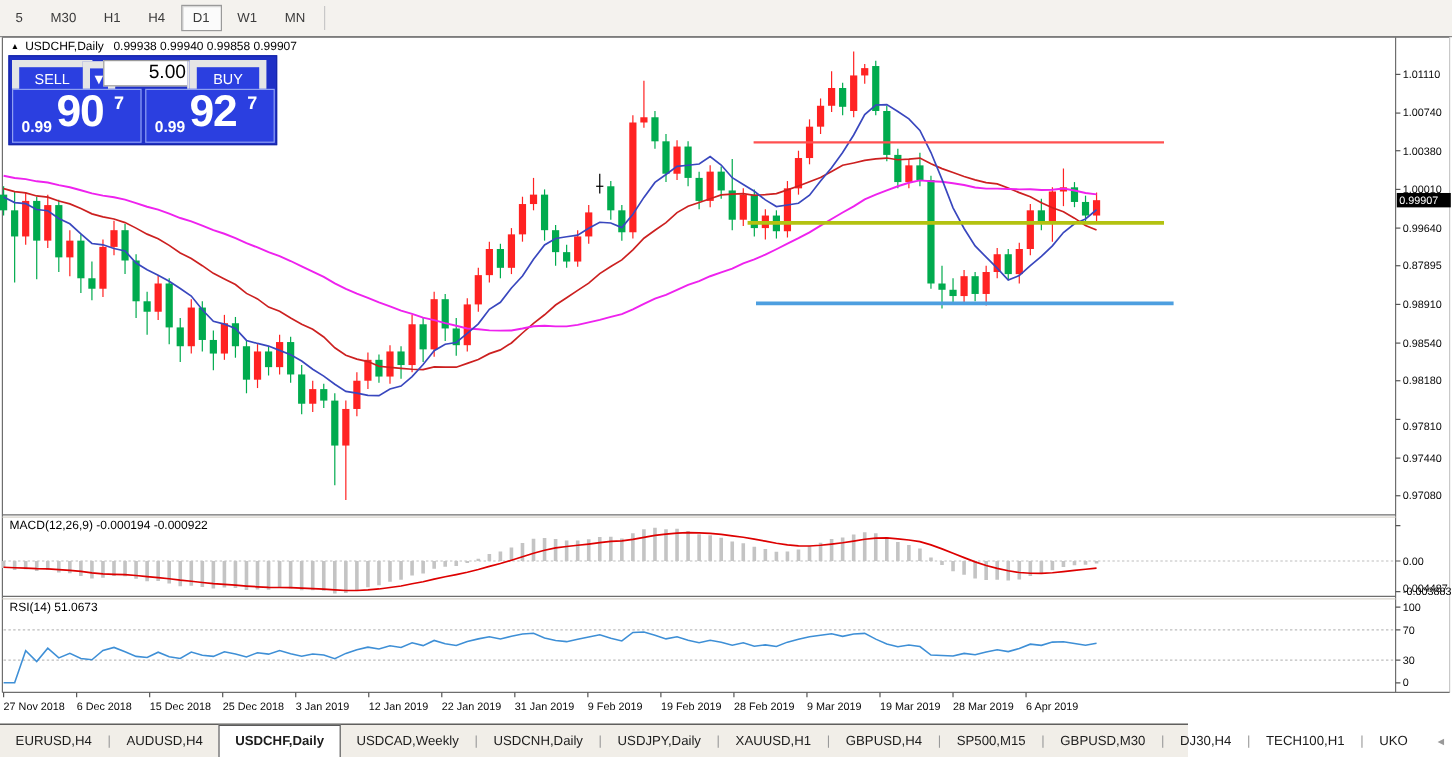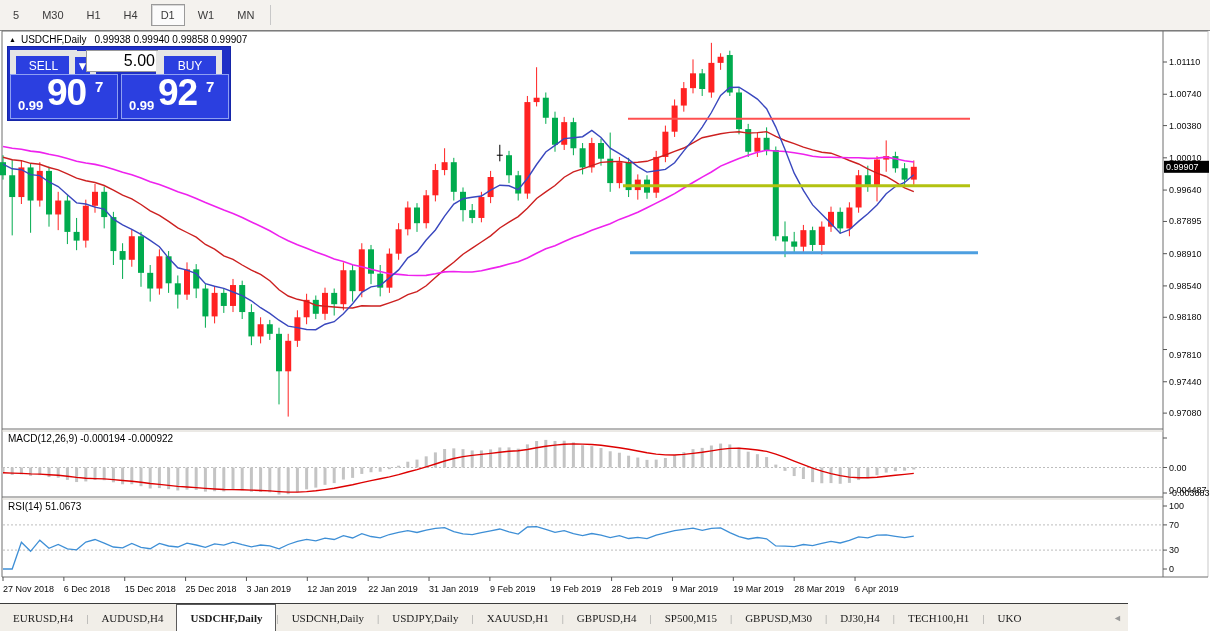--- a/index.html
+++ b/index.html
@@ -39,22 +39,22 @@
     font-size:16px;color:#000;text-align:right;line-height:20px;padding-right:5px;}
   #vol-up{left:148px;top:4px;width:15px;height:18px;line-height:18px;font-size:7px;background:#c7d2f2;color:#1f30c6;border:1px solid #8fa0f2;}
   .price-box{position:absolute;top:27px;width:106px;height:43px;background:#2b3fe0;border:1px solid #8fa0f2;color:#fff;}
   #sell-price{left:2px;}
   #buy-price{left:113px;}
   .price-box .pre{position:absolute;left:7px;bottom:5px;font-size:13px;font-weight:bold;}
   .price-box .big{position:absolute;left:36px;top:-3px;font-size:37px;font-weight:600;letter-spacing:-1px;}
   .price-box .sup{position:absolute;left:84px;top:3px;font-size:15px;font-weight:600;}
 
   
-  #tabbar{position:absolute;left:0;top:603px;width:1128px;height:28px;background:#f1eee8;
-    border-top:1px solid #3c3c3c;display:flex;align-items:stretch;z-index:4;font-size:11px;color:#1c1c1c;font-family:Liberation Serif, serif;}
+  #tabbar{position:absolute;left:0;top:603px;width:990px;height:28px;background:#f1eee8;
+    border-top:1px solid #3c3c3c;display:flex;align-items:stretch;z-index:4;font-size:11px;color:#1c1c1c;}
   .tab{padding:0 13px;display:flex;align-items:center;white-space:nowrap;cursor:default;}
   .tab.active{background:#ffffff;border:1px solid #5a5a5a;font-weight:bold;}
   .tab-sep{color:#9a9a9a;display:flex;align-items:center;}
   #tab-arrows{margin-left:auto;display:flex;align-items:center;padding-right:6px;}
   #tab-arrows span{font-size:9px;margin-left:10px;}
   #arrow-left{color:#999;}
 </style>
 </head>
 <body>
 
@@ -491,20 +491,21 @@
       <div class="ax-lbl" style="top: 519.9px;">70</div>
       <div class="ax-lbl" style="top: 545.1px;">30</div>
       <div class="ax-lbl" style="top: 564px;">0</div>
     </div>
 
   <div id="tabbar">
       <div class="tab">EURUSD,H4</div>
       <span class="tab-sep">|</span>
       <div class="tab">AUDUSD,H4</div>
       <div class="tab active">USDCHF,Daily</div>
+      <div class="tab">USDCAD,Weekly</div>
       <span class="tab-sep">|</span>
       <div class="tab">USDCNH,Daily</div>
       <span class="tab-sep">|</span>
       <div class="tab">USDJPY,Daily</div>
       <span class="tab-sep">|</span>
       <div class="tab">XAUUSD,H1</div>
       <span class="tab-sep">|</span>
       <div class="tab">GBPUSD,H4</div>
       <span class="tab-sep">|</span>
       <div class="tab">SP500,M15</div>

